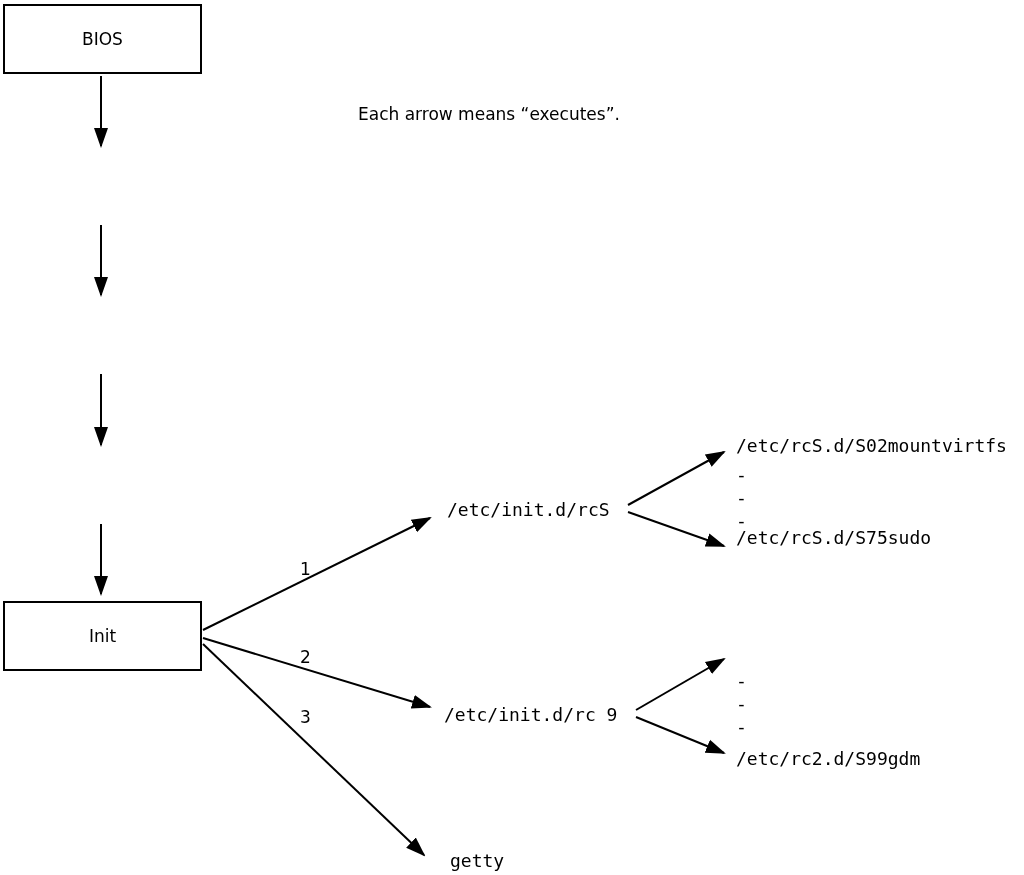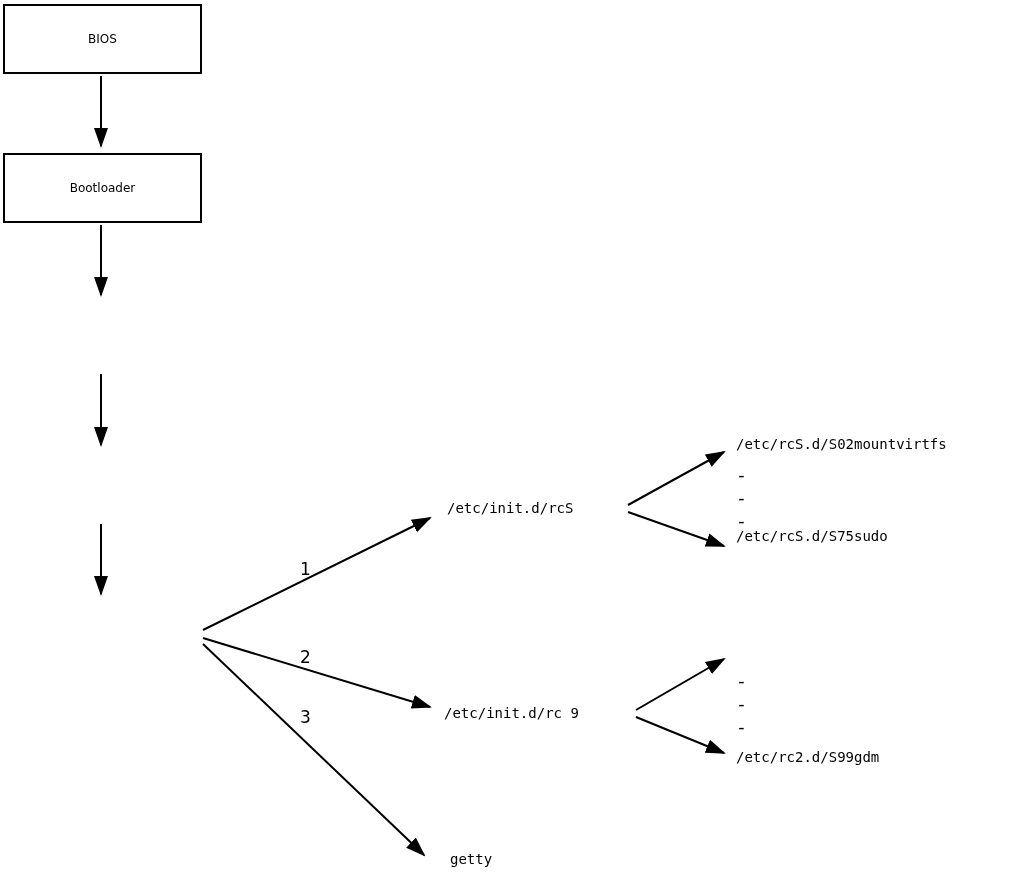--- a/index.html
+++ b/index.html
@@ -27,38 +27,38 @@
   .box {
     position: absolute;
     left: 3px;
     width: 195px;
     height: 66px;
     border: 2px solid #000000;
     background: #ffffff;
     display: flex;
     align-items: center;
     justify-content: center;
-    font-size: 12px;
+    font-size: 17px;
   }
   .note {
     position: absolute;
     left: 358px;
     top: 104px;
     font-size: 17px;
     white-space: nowrap;
   }
   .num {
     position: absolute;
     font-size: 17px;
     line-height: 1;
   }
   .mono {
     position: absolute;
     font-family: "DejaVu Sans Mono", monospace;
-    font-size: 14px;
+    font-size: 18px;
     line-height: 1;
     white-space: nowrap;
   }
   .dash {
     position: absolute;
     font-family: "DejaVu Sans Mono", monospace;
     font-size: 18px;
     line-height: 1;
   }
 </style>
@@ -86,24 +86,25 @@
     <line x1="628" y1="505" x2="724" y2="452" stroke="#000" stroke-width="2" marker-end="url(#ah)"></line>
     <line x1="628" y1="512" x2="724" y2="546" stroke="#000" stroke-width="2" marker-end="url(#ah)"></line>
 
     <line x1="636" y1="710" x2="724" y2="659" stroke="#000" stroke-width="2" marker-end="url(#ah)"></line>
     <line x1="636" y1="717" x2="724" y2="753" stroke="#000" stroke-width="2" marker-end="url(#ah)"></line>
   </svg>
 
   <div class="box" style="top:4px">
       <span>BIOS</span>
     </div>
-  <div class="box" style="top:153px">
-      <span>Bootloader</span>
+  <div class="box" style="top:601px">
+      <span>Init</span>
     </div>
 
+  <div class="note">Each arrow means “executes”.</div>
 
   <div class="num" style="left:300px;top:561px">1</div>
   <div class="num" style="left:300px;top:649px">2</div>
   <div class="num" style="left:300px;top:709px">3</div>
 
   <div class="mono" style="left:447px;top:501px">/etc/init.d/rcS</div>
   <div class="mono" style="left:444px;top:706px">/etc/init.d/rc 9</div>
   <div class="mono" style="left:450px;top:852px">getty</div>
 
   <div class="mono" style="left:736px;top:437px">/etc/rcS.d/S02mountvirtfs</div>

